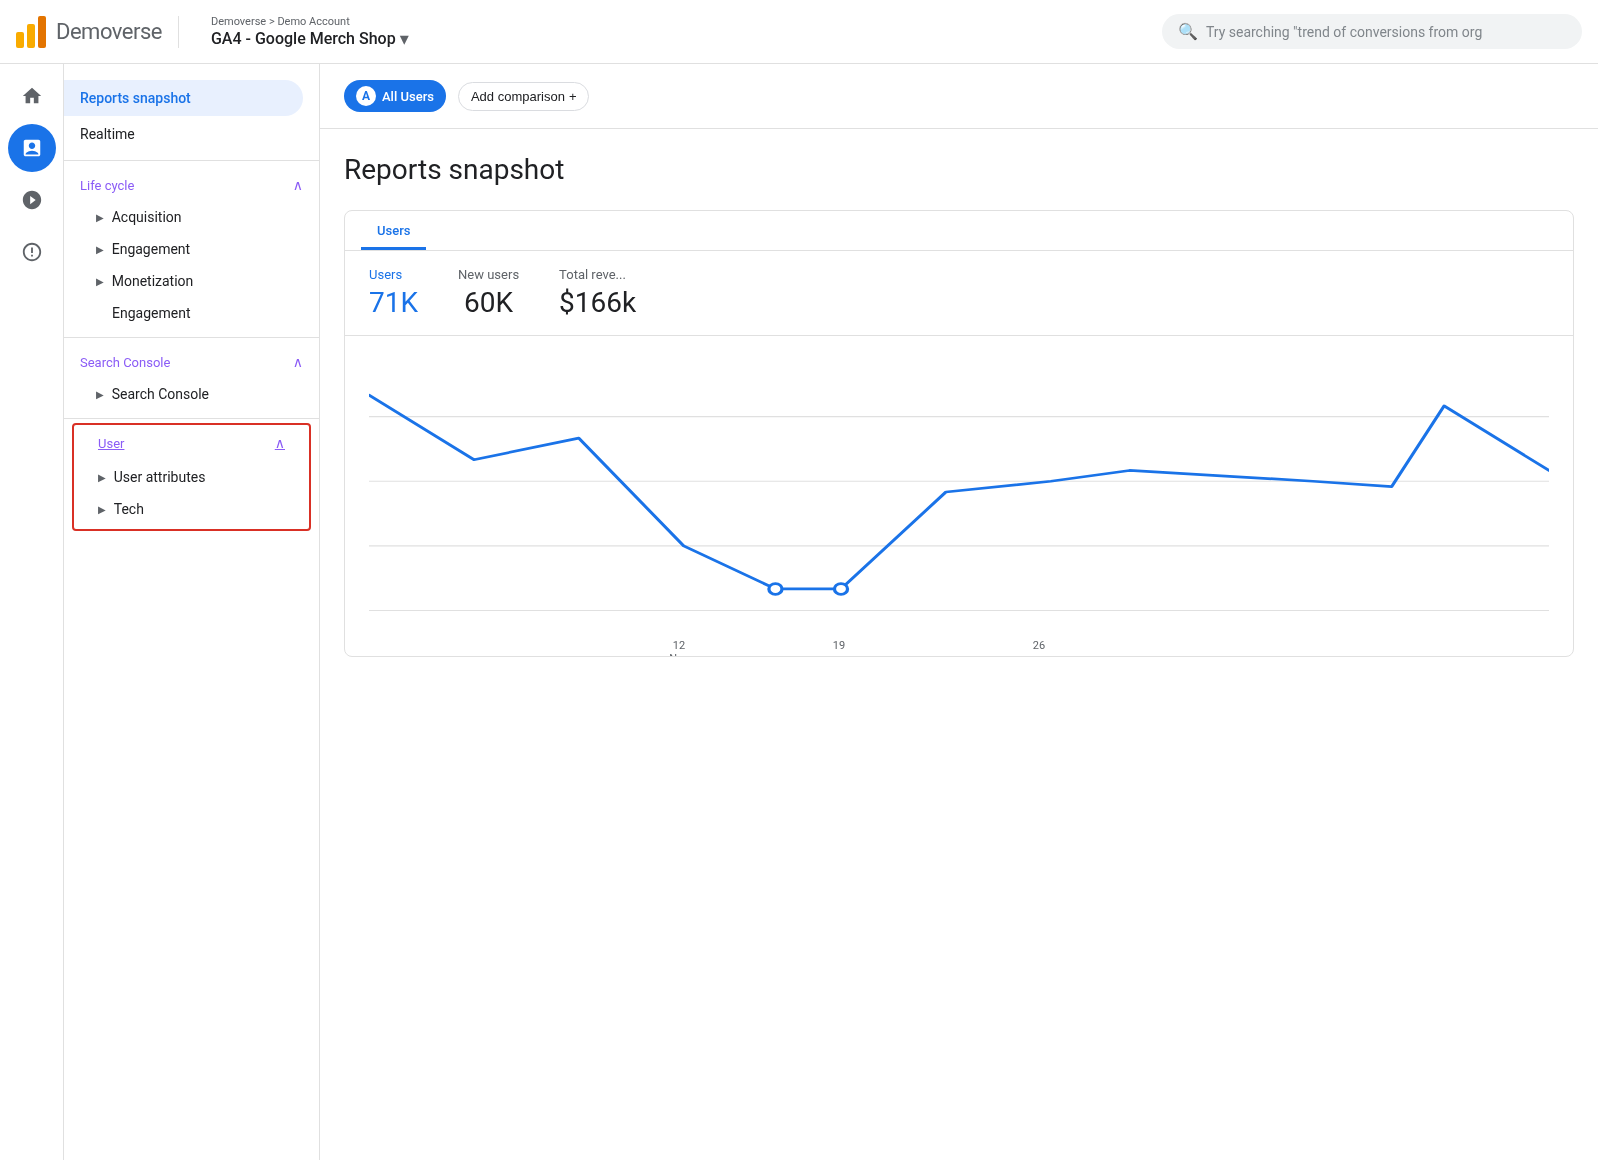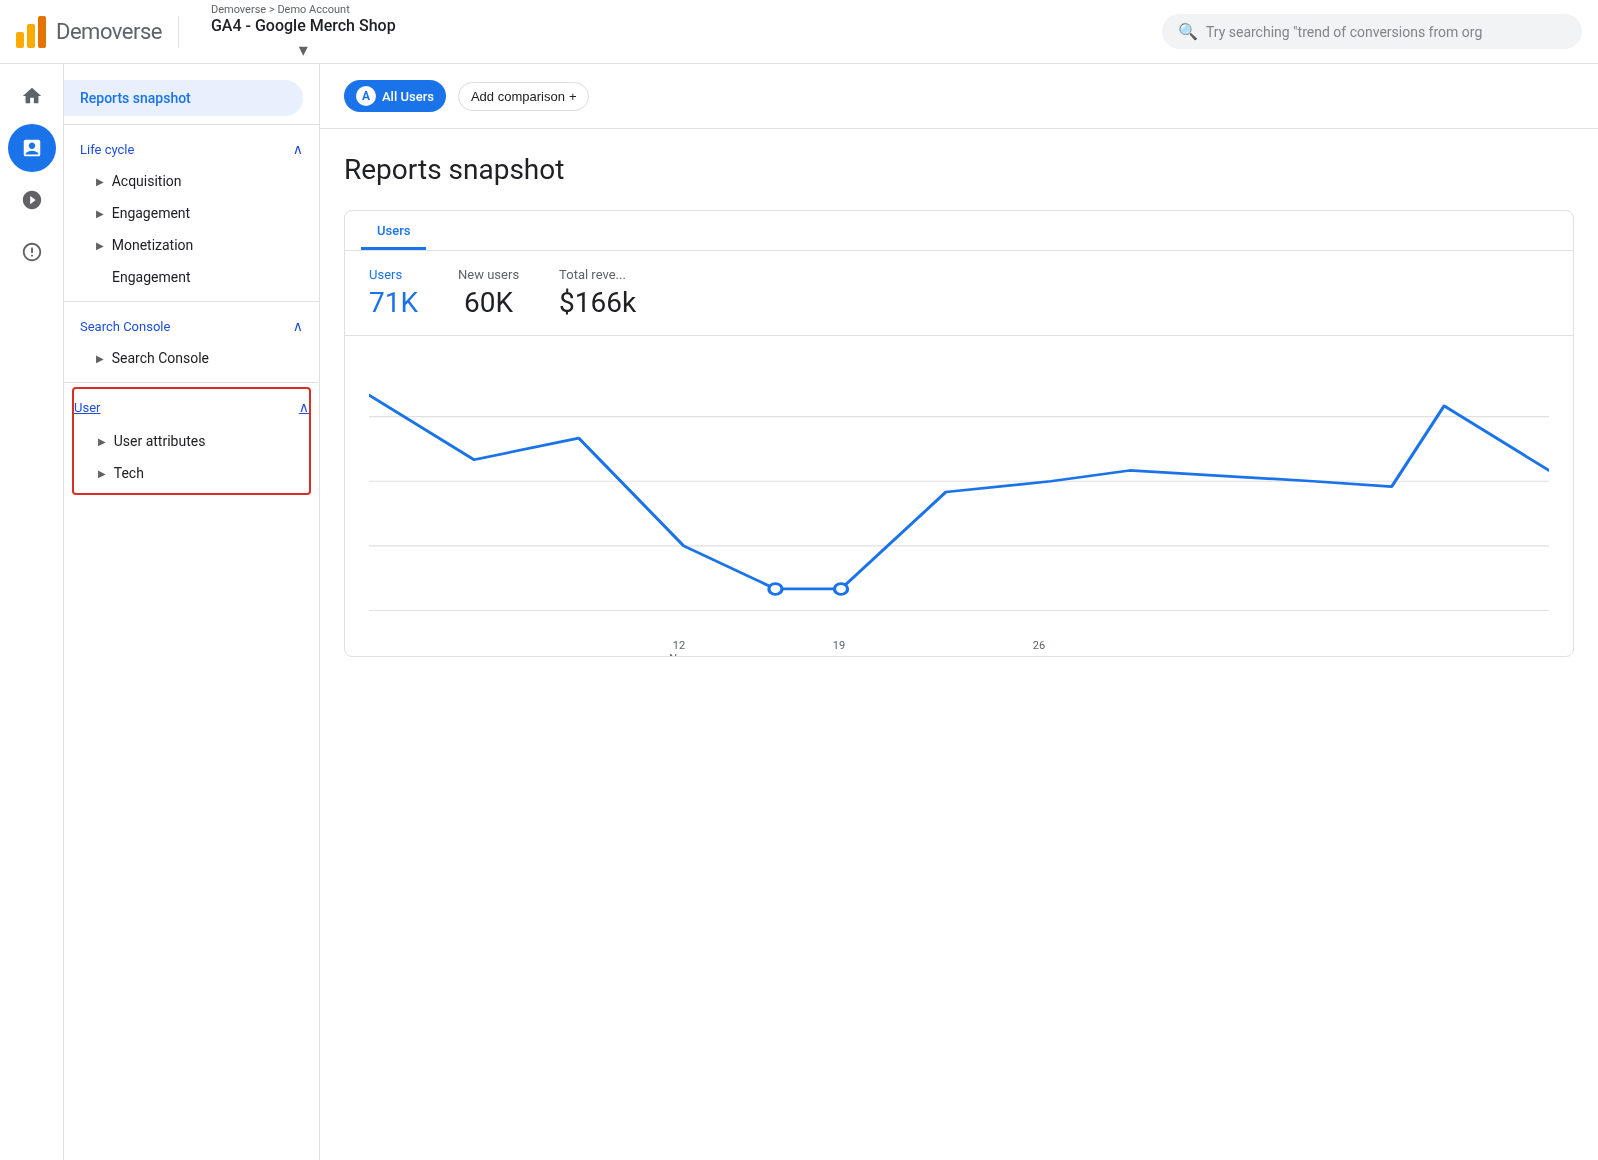--- a/index.html
+++ b/index.html
@@ -47,21 +47,20 @@
       color: #5f6368;
     }
     .header-property {
       display: flex;
       align-items: center;
       gap: 4px;
       font-size: 16px;
       font-weight: 500;
       color: #202124;
       cursor: pointer;
-      flex-direction: column;
     }
     .header-property .dropdown-icon {
       font-size: 18px;
       color: #5f6368;
     }
     .search-bar {
       margin-left: auto;
       display: flex;
       align-items: center;
       background: #f1f3f4;
@@ -143,21 +142,21 @@
       margin-top: 8px;
       padding-bottom: 8px;
       border-bottom: 1px solid #e0e0e0;
     }
     .nav-section-header {
       display: flex;
       align-items: center;
       justify-content: space-between;
       padding: 8px 16px;
       font-size: 13px;
-      color: #1d4ed8;
+      color: #8b5cf6;
       cursor: pointer;
     }
     .nav-sub-item {
       padding: 8px 16px 8px 32px;
       cursor: pointer;
       font-size: 14px;
       color: #202124;
       display: flex;
       align-items: center;
       gap: 8px;
@@ -167,21 +166,21 @@
       color: #5f6368;
     }
 
     
     .user-section-box {
       border: 2px solid #d93025;
       border-radius: 4px;
       margin: 4px 8px;
     }
     .user-section-box .nav-section-header {
-      padding: 10px 0;
+      padding: 10px 24px;
       text-decoration: underline;
     }
     .user-section-box .nav-sub-item {
       padding: 8px 8px 8px 24px;
     }
 
     
     .content-area {
       flex: 1;
       overflow-y: auto;
@@ -373,20 +372,23 @@
       <svg width="22" height="22" viewBox="0 0 24 24" fill="currentColor">
           <path d="M12 2C6.477 2 2 6.477 2 12s4.477 10 10 10 10-4.477 10-10S17.523 2 12 2zm0 18c-4.418 0-8-3.582-8-8s3.582-8 8-8 8 3.582 8 8-3.582 8-8 8zm-1-13h2v6h-2zm0 8h2v2h-2z"></path>
         </svg>
     </div>
   </div>
 
   <div class="nav-sidebar">
     <div class="nav-section">
       <div class="nav-item active nav-item-active">
         <span>Reports snapshot</span>
+      </div>
+      <div class="nav-item">
+        <span>Realtime</span>
       </div>
     </div>
 
     <div class="nav-section">
       <div class="nav-section-header">
         <span>Life cycle</span>
         <span style="font-size:14px;">∧</span>
       </div>
       <div class="nav-sub-item">
         <span class="nav-arrow">▶</span>

